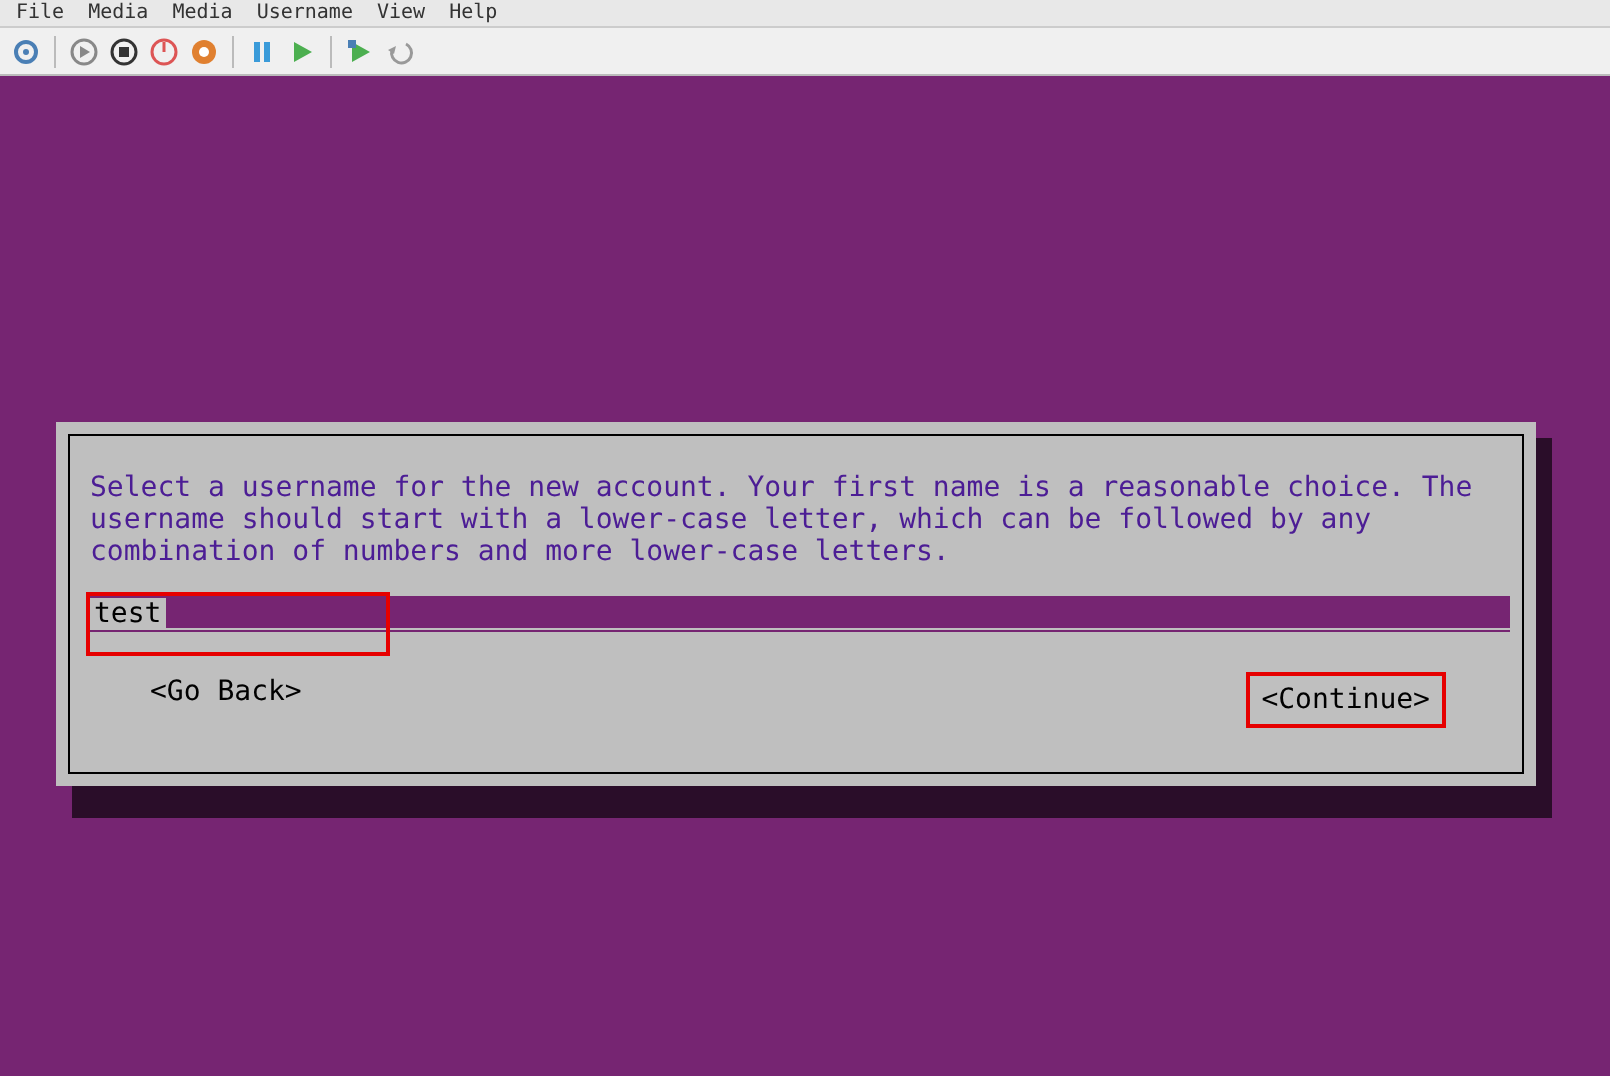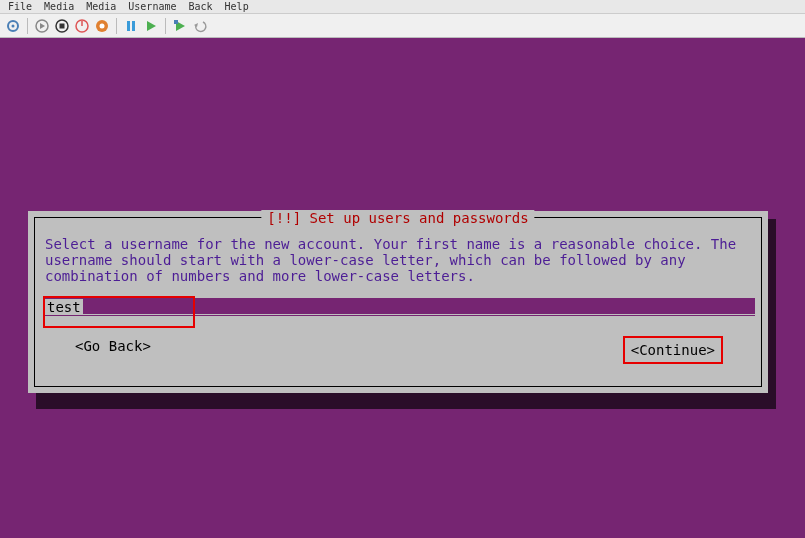--- a/index.html
+++ b/index.html
@@ -139,21 +139,21 @@
   .ico { width: 16px; height: 16px; }
 </style>
 </head>
 <body>
 
 <div class="menubar">
   <span>File</span>
   <span>Media</span>
   <span>Media</span>
   <span>Username</span>
-  <span>Back</span>
+  <span>View</span>
   <span>Help</span>
 </div>
 
 <div class="toolbar">
   <div class="tb-btn">
     <svg class="ico" viewBox="0 0 16 16">
         <circle cx="8" cy="8" r="5" fill="none" stroke="#4a7fb5" stroke-width="2"></circle>
         <circle cx="8" cy="8" r="1.5" fill="#4a7fb5"></circle>
       </svg>
   </div>
@@ -207,23 +207,20 @@
         <polygon points="2,7 6,5 5,9" fill="#999"></polygon>
       </svg>
   </div>
 </div>
 
 <div class="vm-area">
   <div class="dialog-wrap">
     <div class="dialog-shadow"></div>
     <div class="dialog">
       <div class="dialog-inner">
-        <div class="dialog-title">
-          <span>[!!] </span><span>Set up users and passwords</span>
-        </div>
         <div class="dtxt">Select a username for the new account. Your first name is a reasonable choice. The username should start with a lower-case letter, which can be followed by any combination of numbers and more lower-case letters.</div>
 
         <div style="position:relative;display:inline-block;">
           <div class="input-row">
             <span class="input-val">test</span>
             <div class="input-underline"></div>
           </div>
           <div style="position:absolute;left:-2px;top:-2px;width:152px;height:32px;border:2px solid #e60000;pointer-events:none;"></div>
         </div>
 

